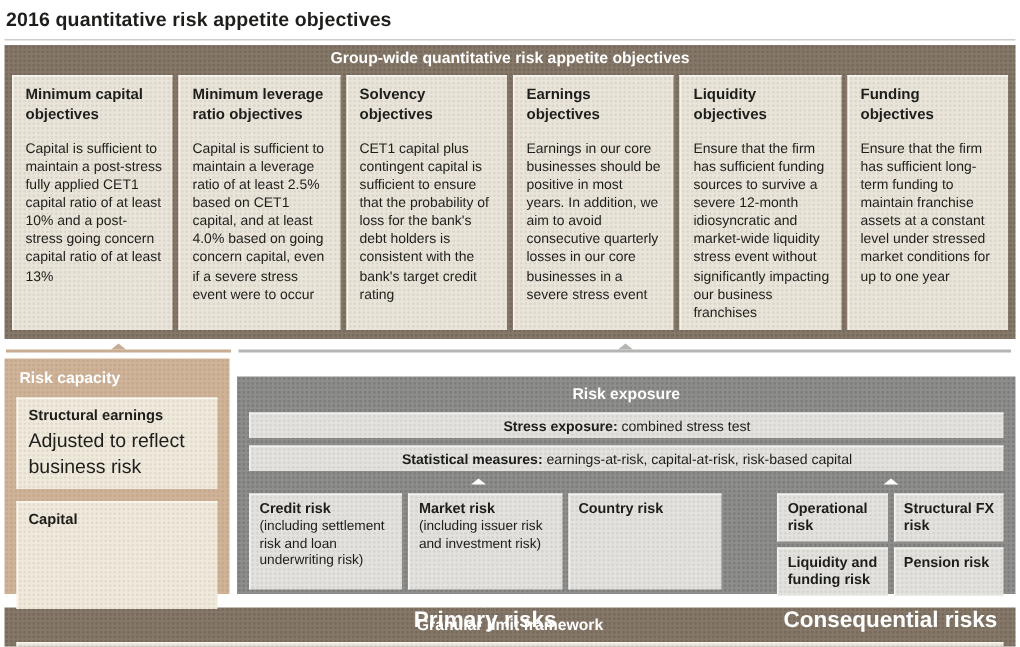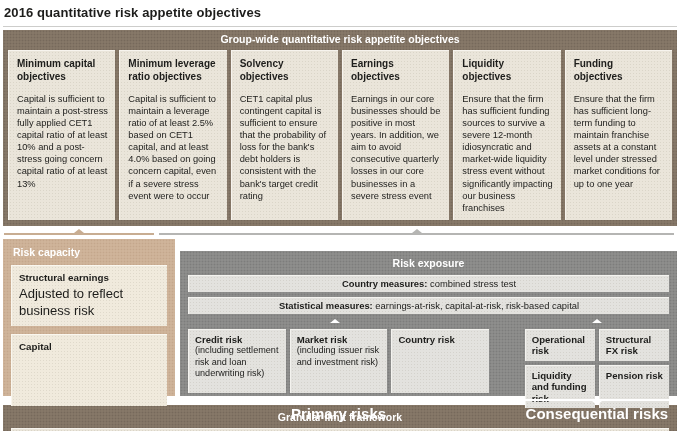--- a/index.html
+++ b/index.html
@@ -33,21 +33,21 @@
   .conn-tan  { left:1px;  width:150px; background:#c8ad92; }
   .conn-gray { left:156px; right:3px;  background:#b5b5b3; }
   .tri-up { position:absolute; top:-4px; left:50%; transform:translateX(-50%);
             width:0; height:0; border-left:5px solid transparent; border-right:5px solid transparent; }
   .conn-tan  .tri-up { border-bottom:4px solid #c8ad92; }
   .conn-gray .tri-up { border-bottom:4px solid #b5b5b3; }
 
   
   .middle-row { display:flex; gap:5px; height:157px; }
 
-  .risk-capacity { width:172px; background-color:#cfb49a; padding:5px 8px 8px; }
+  .risk-capacity { width:150px; background-color:#cfb49a; padding:5px 8px 8px; }
   .risk-capacity .sec-header { text-align:left; padding:2px 0 7px 2px; }
   .cap-box { background-color:#f0eadd; border-top:1px solid #faf7ef; border-left:1px solid #faf7ef;
              padding:6px 7px; margin-bottom:8px; }
   .cap-box h3 { font-size:9.8px; margin-bottom:3px; }
   .cap-box p  { font-size:13px; line-height:1.3; }
   .cap-box.tall { min-height:72px; }
 
   .risk-exposure { flex:1; background-color:#8e8e8c; padding:4px 8px 6px; display:flex; flex-direction:column;margin-top:12px; }
   .risk-exposure .sec-header { padding:2px 0 6px; }
   .measure-bar { background-color:#e3e2de; border-top:1px solid #f4f3ef; border-left:1px solid #f4f3ef;
@@ -149,21 +149,21 @@
       </div>
       <div class="cap-box tall tex-light">
         <h3>Capital</h3>
       </div>
     </div>
 
     <div class="risk-exposure tex-dark">
       <div class="sec-header">Risk exposure</div>
 
       <div class="measure-bar tex-light">
-        <b>Country measures:</b>
+        <b>Stress exposure:</b>
         <span>combined stress test</span>
       </div>
       <div class="measure-bar tex-light">
         <b>Statistical measures:</b>
         <span>earnings-at-risk, capital-at-risk, risk-based capital</span>
       </div>
 
       <div class="exp-connector">
         <span class="tri-up tri-at-primary"></span>
         <span class="tri-up tri-at-conseq"></span>

